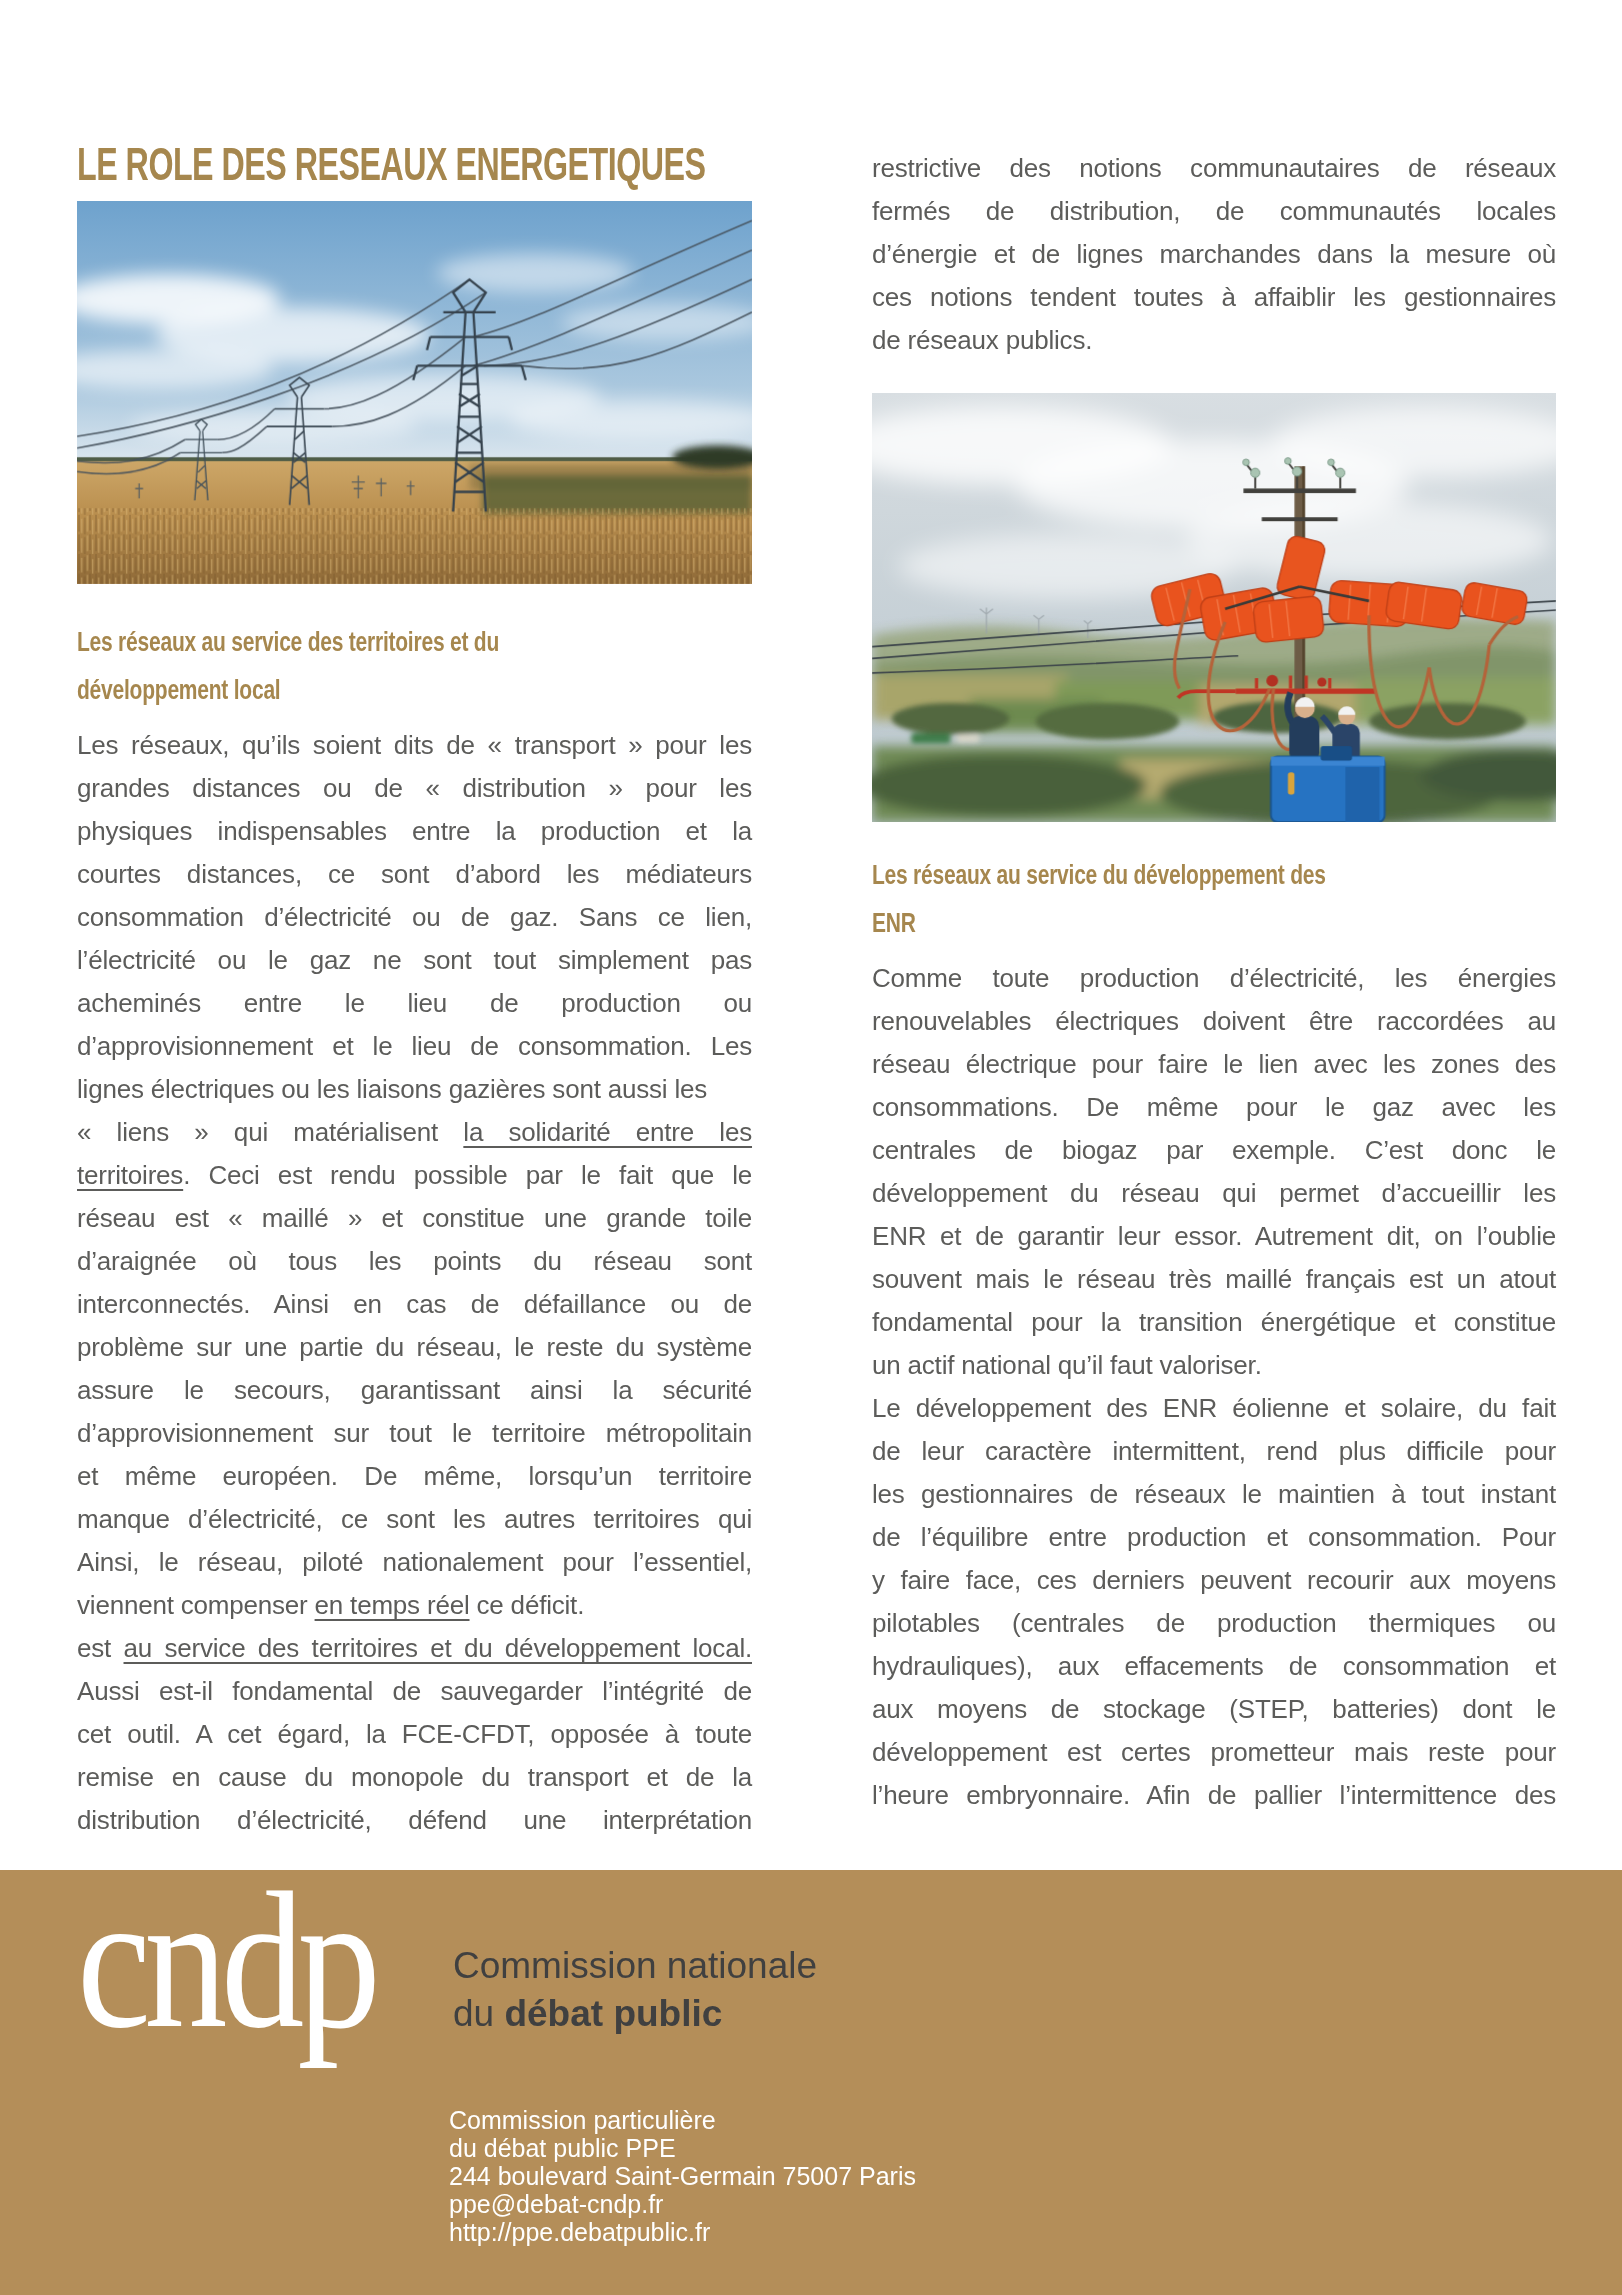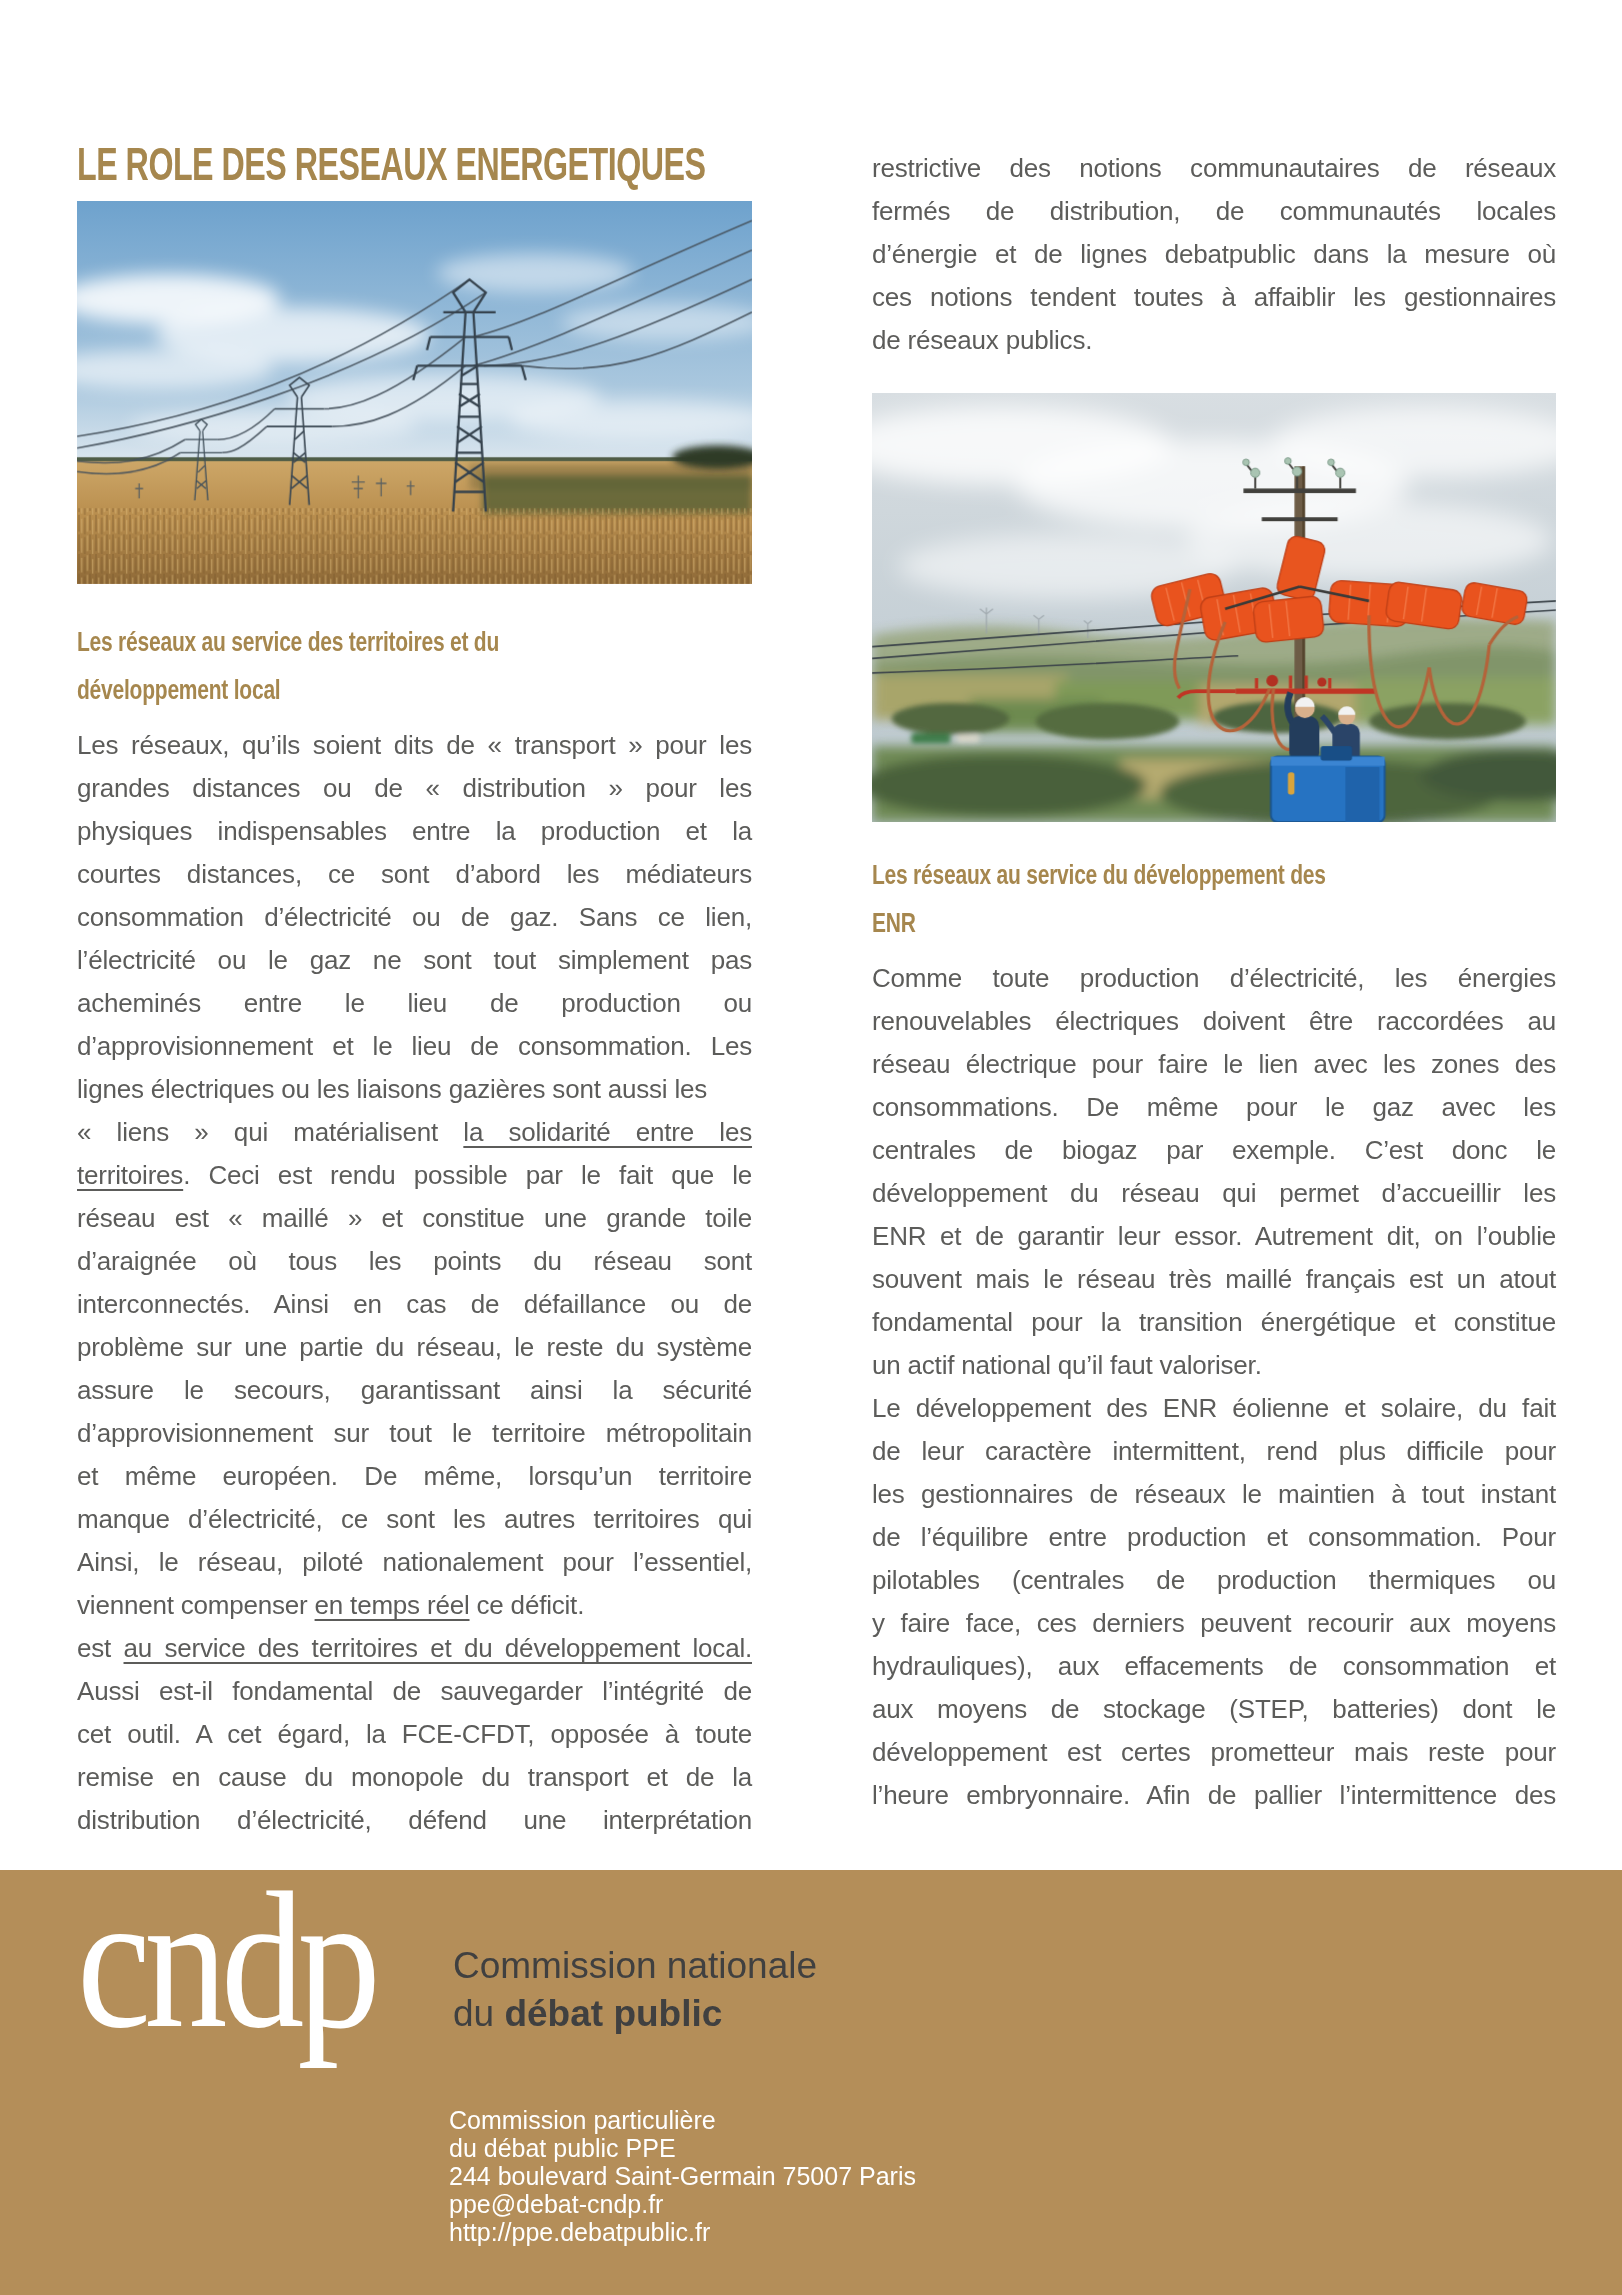--- a/index.html
+++ b/index.html
@@ -177,21 +177,21 @@
       <div class="tline"><span>est </span><span class="u">au service des territoires et du développement local.</span></div>
       <div class="tline"><span>Aussi est-il fondamental de sauvegarder l’intégrité de</span></div>
       <div class="tline"><span>cet outil. A cet égard, la FCE-CFDT, opposée à toute</span></div>
       <div class="tline"><span>remise en cause du monopole du transport et de la</span></div>
       <div class="tline"><span>distribution d’électricité, défend une interprétation</span></div>
     </div>
 
   <div class="textblock" style="left:872px;top:147px;width:684px;">
       <div class="tline"><span>restrictive des notions communautaires de réseaux</span></div>
       <div class="tline"><span>fermés de distribution, de communautés locales</span></div>
-      <div class="tline"><span>d’énergie et de lignes debatpublic dans la mesure où</span></div>
+      <div class="tline"><span>d’énergie et de lignes marchandes dans la mesure où</span></div>
       <div class="tline"><span>ces notions tendent toutes à affaiblir les gestionnaires</span></div>
       <div class="tline left"><span>de réseaux publics.</span></div>
     </div>
 
   <div class="photo" style="left:872px;top:393px;width:684px;height:429px;">
     <svg viewBox="0 0 1046 656" preserveAspectRatio="none">
       <defs>
         <linearGradient id="skyR" x1="0" y1="0" x2="0" y2="1">
           <stop offset="0" stop-color="#d8dee2"></stop>
             <stop offset="0.55" stop-color="#c6d0d6"></stop>
@@ -358,22 +358,22 @@
       <div class="tline"><span>centrales de biogaz par exemple. C’est donc le</span></div>
       <div class="tline"><span>développement du réseau qui permet d’accueillir les</span></div>
       <div class="tline"><span>ENR et de garantir leur essor. Autrement dit, on l’oublie</span></div>
       <div class="tline"><span>souvent mais le réseau très maillé français est un atout</span></div>
       <div class="tline"><span>fondamental pour la transition énergétique et constitue</span></div>
       <div class="tline left"><span>un actif national qu’il faut valoriser.</span></div>
       <div class="tline"><span>Le développement des ENR éolienne et solaire, du fait</span></div>
       <div class="tline"><span>de leur caractère intermittent, rend plus difficile pour</span></div>
       <div class="tline"><span>les gestionnaires de réseaux le maintien à tout instant</span></div>
       <div class="tline"><span>de l’équilibre entre production et consommation. Pour</span></div>
+      <div class="tline"><span>y faire face, ces derniers peuvent recourir aux moyens</span></div>
       <div class="tline"><span>pilotables (centrales de production thermiques ou</span></div>
-      <div class="tline"><span>y faire face, ces derniers peuvent recourir aux moyens</span></div>
       <div class="tline"><span>hydrauliques), aux effacements de consommation et</span></div>
       <div class="tline"><span>aux moyens de stockage (STEP, batteries) dont le</span></div>
       <div class="tline"><span>développement est certes prometteur mais reste pour</span></div>
       <div class="tline"><span>l’heure embryonnaire. Afin de pallier l’intermittence des</span></div>
     </div>
 
   <div class="footer-band"></div>
 
   <div class="logo-cndp">cndp</div>
 

